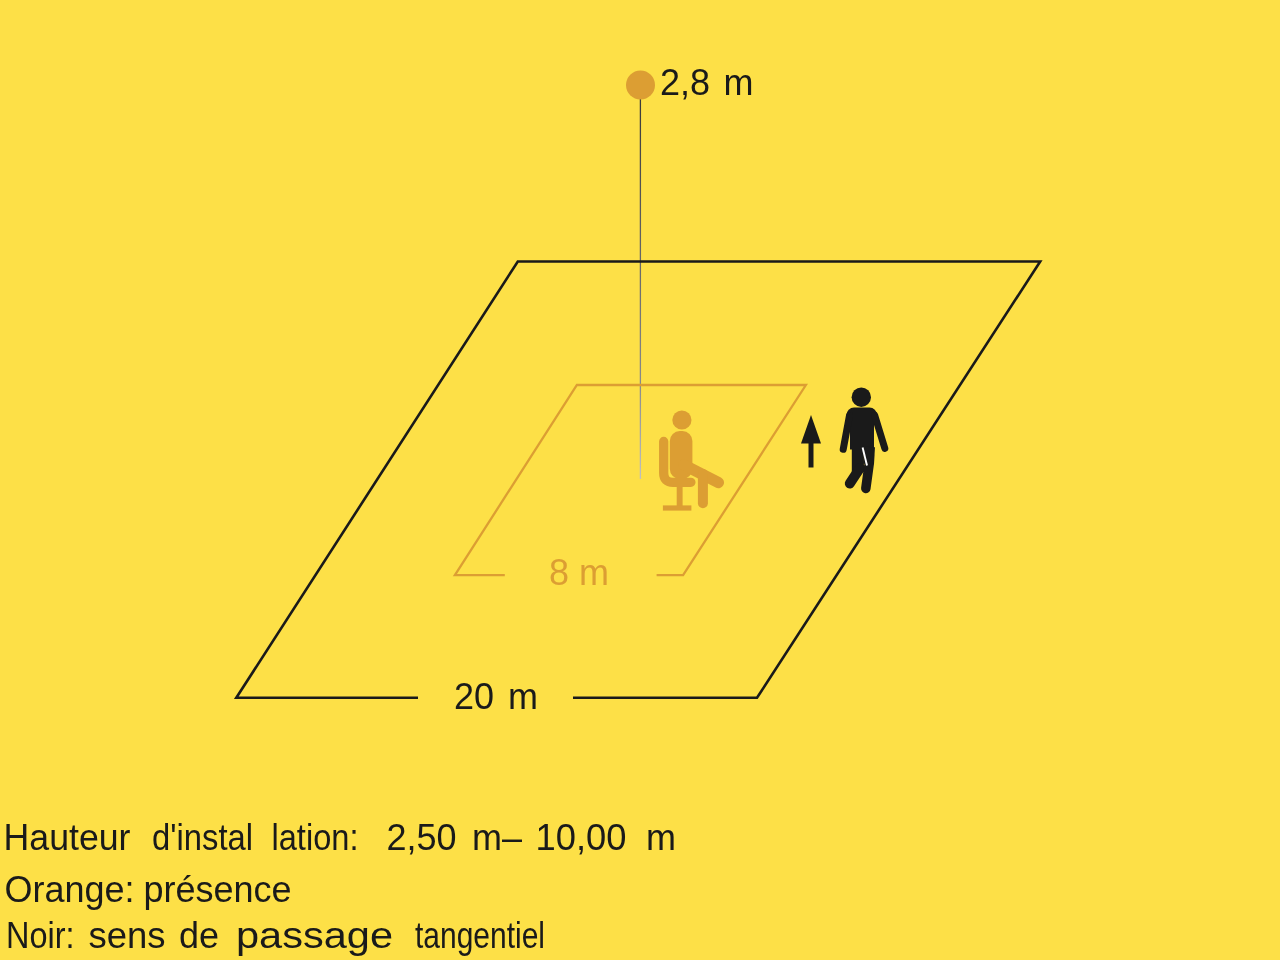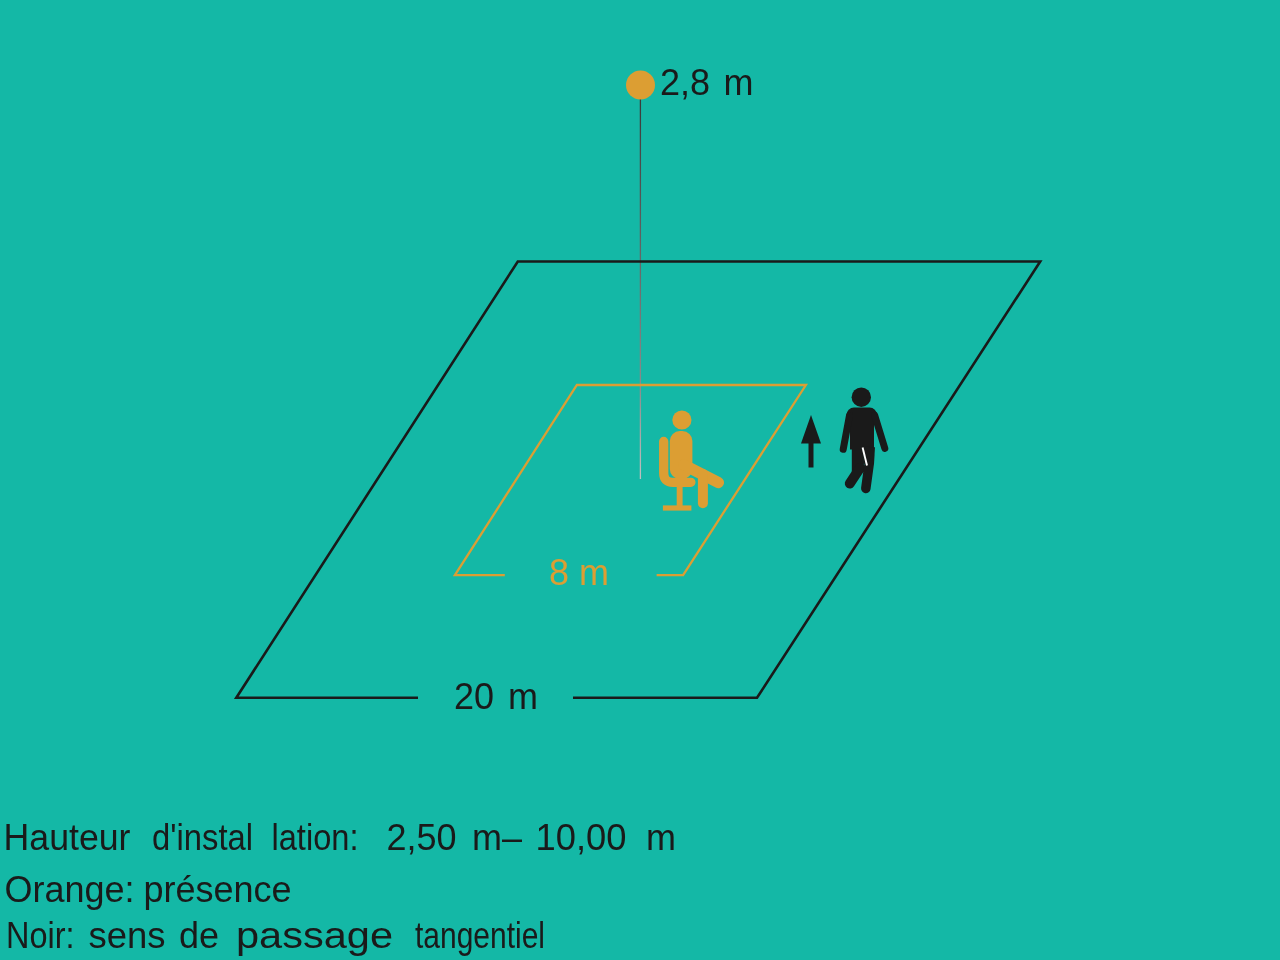--- a/index.html
+++ b/index.html
@@ -1,16 +1,16 @@
 <!DOCTYPE html>
 <html><head>
 <meta charset="utf-8">
 <style>
   html,body{margin:0;padding:0;background:#ffffff;}
-  .page{position:relative;width:1280px;height:960px;background:#14b8a6;overflow:hidden;}
+  .page{position:relative;width:1280px;height:960px;background:#fde047;overflow:hidden;}
   svg{position:absolute;left:0;top:0;}
   text{font-family:"Liberation Sans",sans-serif;font-size:36px;fill:#1a1a1a;}
   .orange{fill:#DC9E33;}
 </style>
 </head>
 <body>
 <div class="page">
 <svg width="1280" height="960" viewBox="0 0 1280 960">
   <defs>
     <linearGradient id="fade" gradientUnits="userSpaceOnUse" x1="640" y1="99" x2="640" y2="479">

